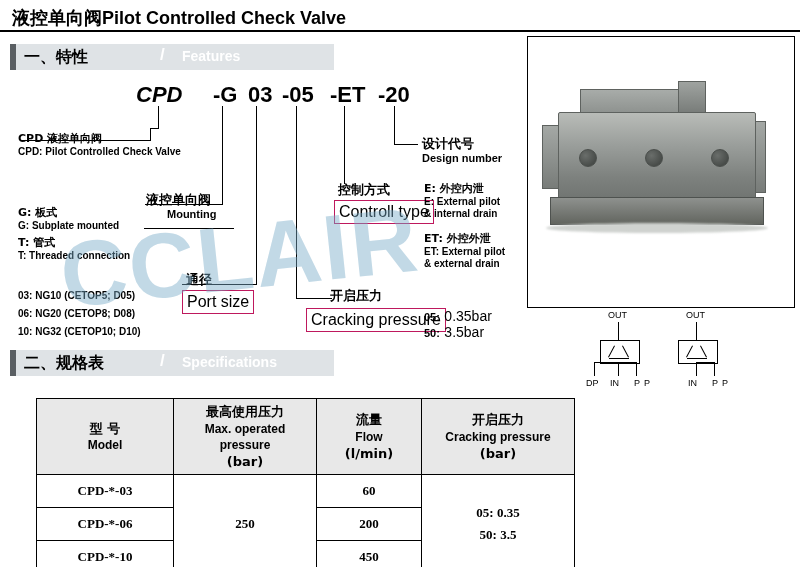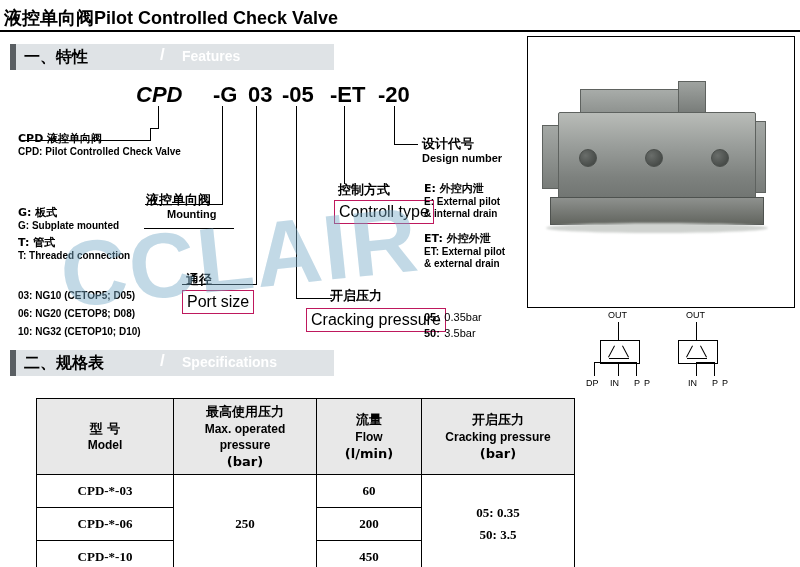--- a/index.html
+++ b/index.html
@@ -8,21 +8,21 @@
     background:#ffffff;
     font-family:"Liberation Sans", sans-serif;
     color:#000;
     position:relative;
     overflow:hidden;
   }
   .page{position:relative;width:800px;height:567px;}
 
   
   .title{
-    position:absolute;left:4px;top:6px;
+    position:absolute;left:12px;top:6px;
     font-size:18px;font-weight:bold;
     letter-spacing:0px;
     white-space:nowrap;
   }
   .title .cn{font-family:"DejaVu Sans", sans-serif;}
   .title .en{font-family:"Liberation Sans", sans-serif;}
   .title-rule{
     position:absolute;left:0px;top:30px;width:800px;height:2px;background:#000;
   }
 
@@ -53,21 +53,21 @@
   
   .vline{position:absolute;width:1px;background:#000;}
   .hline{position:absolute;height:1px;background:#000;}
 
   
   .lbl{position:absolute;white-space:nowrap;line-height:1.25;}
   .lbl .cn{font-family:"DejaVu Sans", sans-serif;font-size:11px;font-weight:bold;}
   .lbl .cnb{font-family:"DejaVu Sans", sans-serif;font-size:13px;font-weight:bold;}
   .lbl .en{font-family:"Liberation Sans", sans-serif;font-size:10px;font-weight:bold;}
   .lbl .enb{font-family:"Liberation Sans", sans-serif;font-size:11px;font-weight:bold;}
-  .lbl .sm{font-family:"Liberation Sans", sans-serif;font-size:11px;}
+  .lbl .sm{font-family:"Liberation Sans", sans-serif;font-size:14px;}
 
   .boxed{
     position:absolute;border:1px solid #be185d;padding:2px 6px;white-space:nowrap;
     line-height:1.25;background:transparent;
   }
 
   
   .photo{
     position:absolute;left:527px;top:36px;width:266px;height:270px;
     border:1px solid #000;background:#ffffff;

